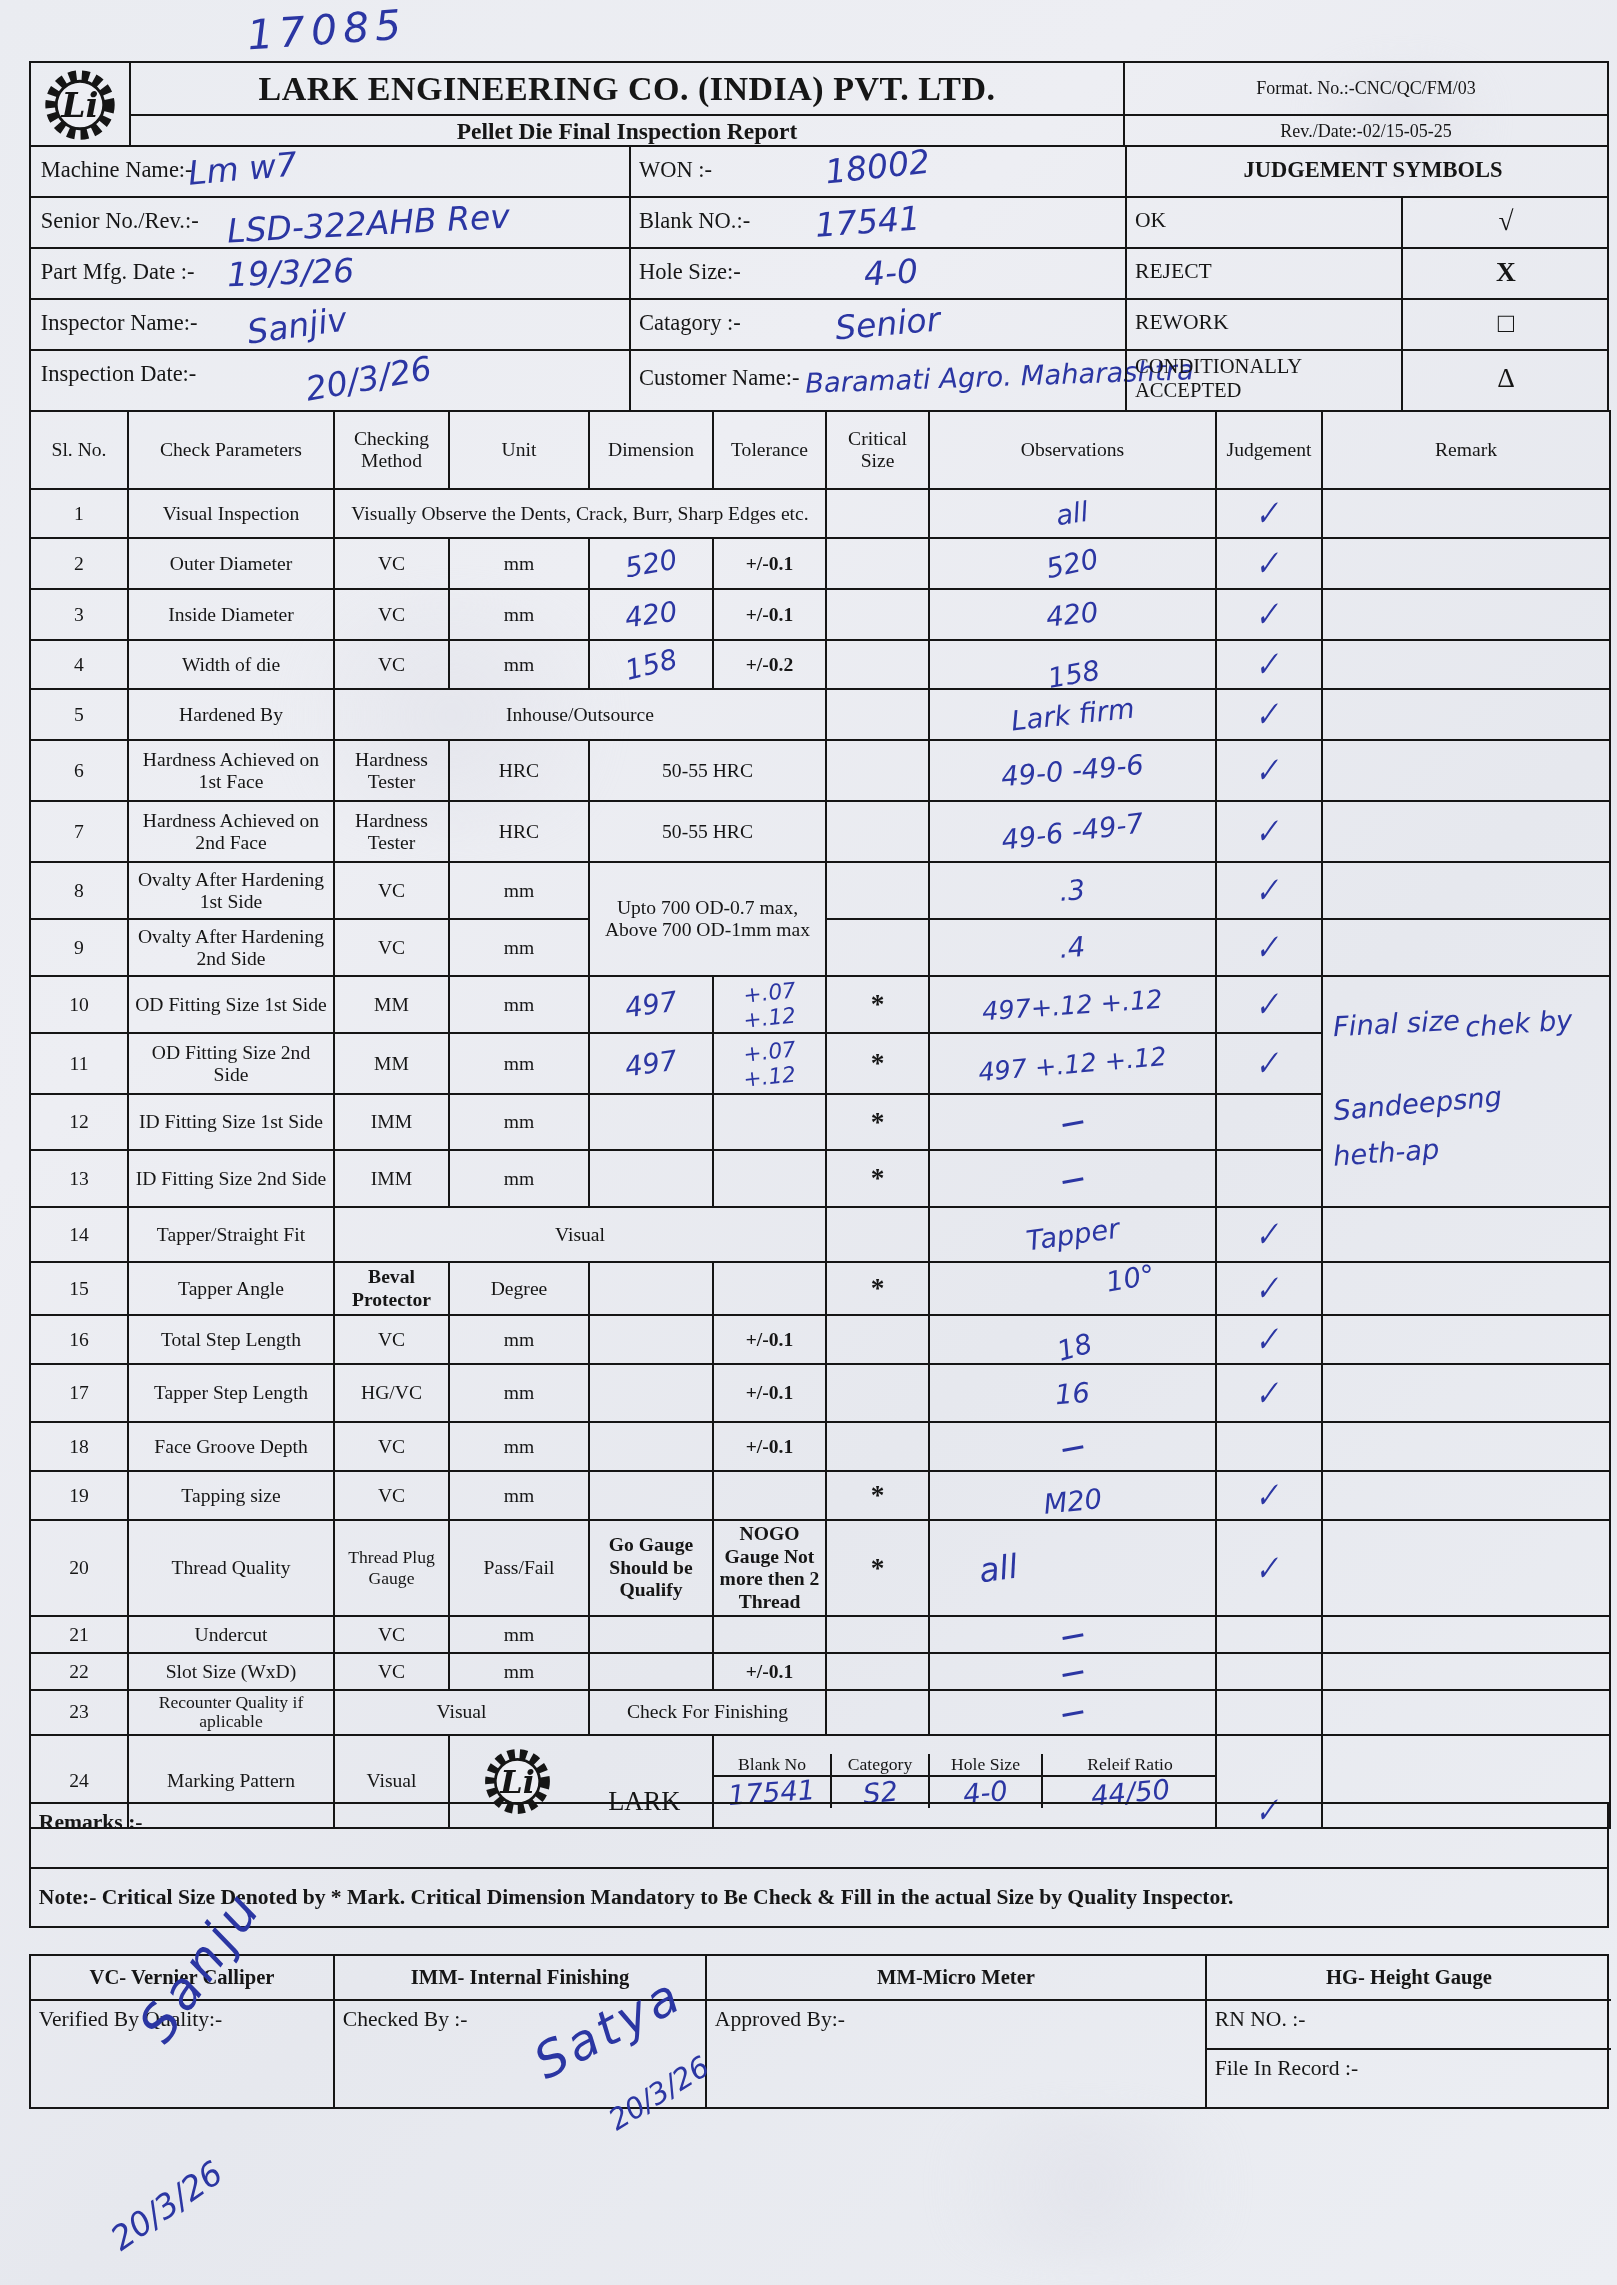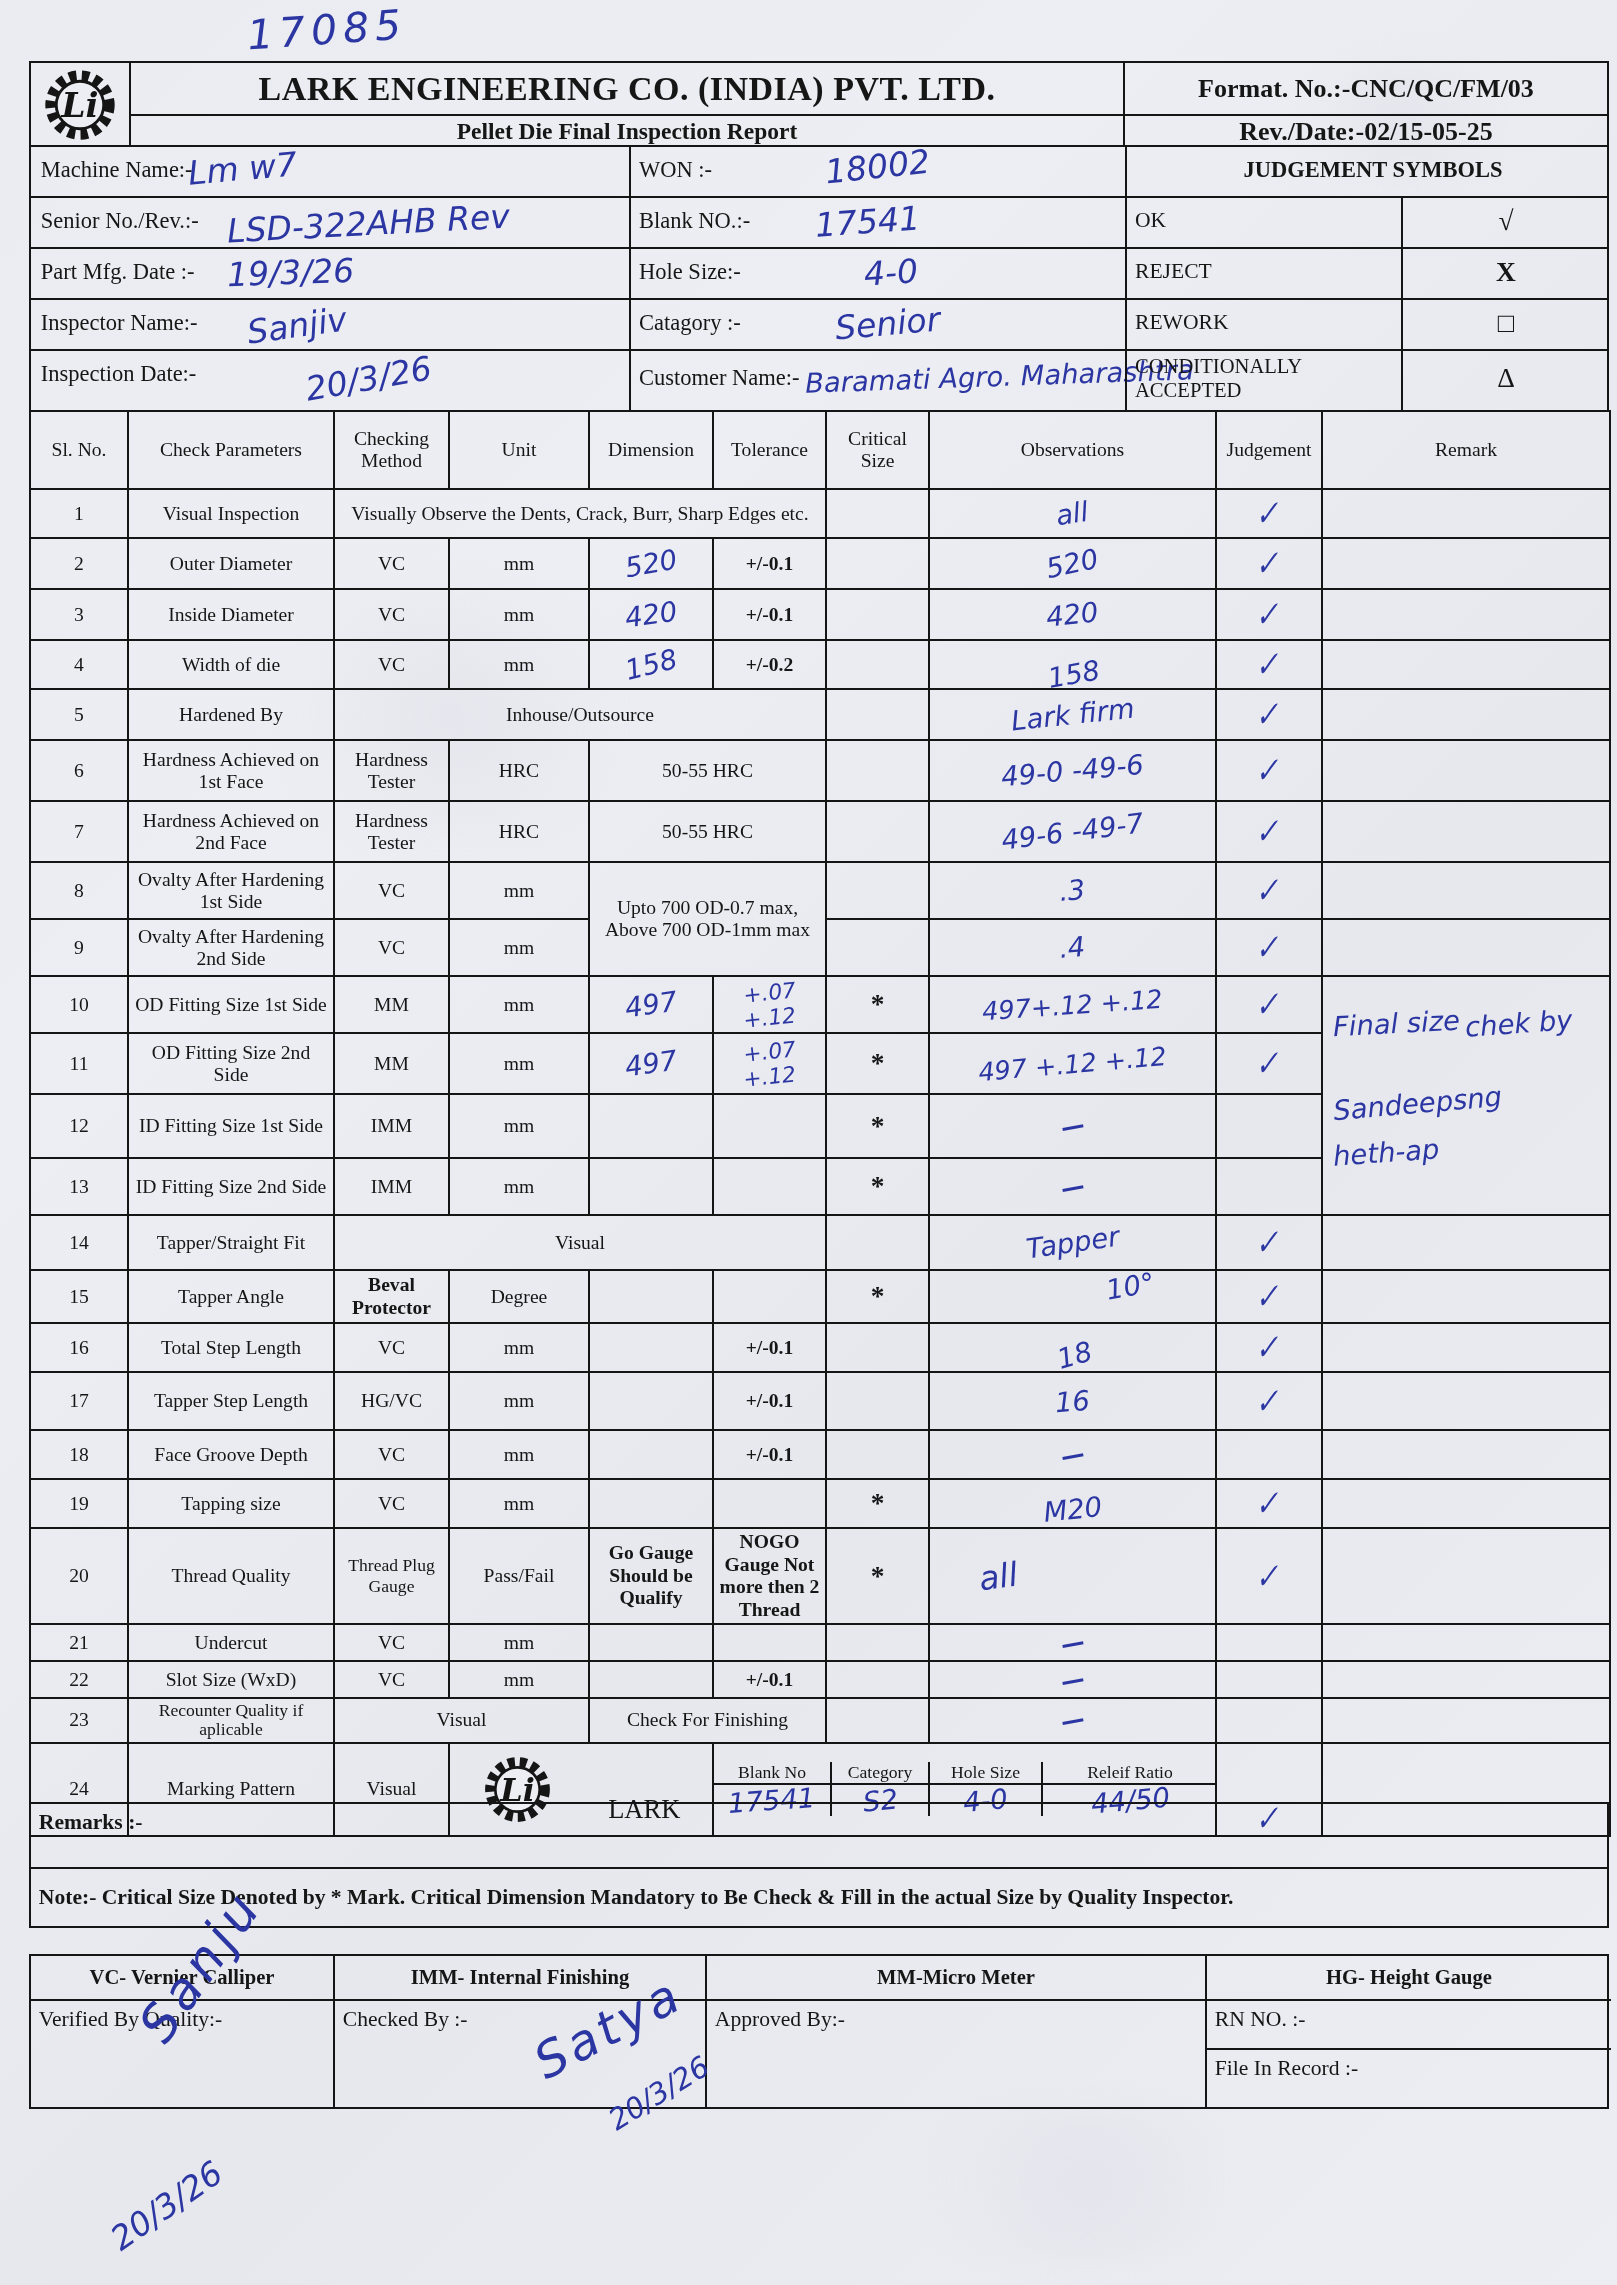--- a/index.html
+++ b/index.html
@@ -18,21 +18,21 @@
        transform:rotate(-14deg) skewX(-24deg);font-weight:bold;line-height:1;}
   .dash{font-family:"DejaVu Sans",sans-serif;color:#2b36a3;font-size:23.5px;display:inline-block;
         transform:rotate(-10deg);font-weight:bold;}
   
   .hdr-grid{display:grid;grid-template-columns:100px 992px 484px;grid-template-rows:51px 33px;}
   .logo-cell{grid-row:1/3;border-right:2.9px solid #151515;display:flex;align-items:center;justify-content:center;}
   .company-cell{display:flex;align-items:center;justify-content:center;font-weight:bold;font-size:34px;letter-spacing:0.5px;}
   .title-cell{border-top:2.9px solid #151515;display:flex;align-items:center;justify-content:center;
               font-weight:bold;font-size:23.5px;}
   .fmt-cell,.rev-cell{border-left:2.9px solid #151515;display:flex;align-items:center;justify-content:center;
-              font-weight:bold;font-size:26px;}
+              font-weight:normal;font-size:18px;}
   .rev-cell{border-top:2.9px solid #151515;}
   
   .info-row{position:absolute;left:0;width:1580px;height:53px;border:2px solid #151515;box-sizing:border-box;}
   .info-label{position:absolute;left:9.8px;top:9.8px;font-size:22.5px;}
   .mid-div{position:absolute;left:598px;top:0;bottom:0;border-left:2.9px solid #151515;}
   .right-div{position:absolute;left:1094px;top:0;bottom:0;border-left:2.9px solid #151515;}
   .sym-div{position:absolute;left:1370px;top:0;bottom:0;border-left:2.9px solid #151515;}
   .j-label{position:absolute;left:1104px;top:9.8px;font-size:21.6px;}
   .j-sym{position:absolute;left:1370px;width:210px;top:7.8px;text-align:center;font-size:27.4px;}
   
@@ -312,21 +312,21 @@
       <td><span class="hw hw-md" style="transform:rotate(-8deg);">497</span></td>
       <td>
             <span class="hw hw-sm" style="display:block;transform:rotate(-6deg);">+.07</span>
           <span class="hw hw-sm" style="display:block;transform:rotate(-6deg);">+.12</span>
           </td>
       <td style="font-size:27.4px;font-weight:bold;">*</td>
       <td class="obs"><span class="hw hw-sm" style="transform:rotate(-5deg);white-space:nowrap;font-size:25.5px;">497 +.12 +.12</span></td>
       <td><span class="chk">✓</span></td>
     </tr>
 
-    <tr style="height:64px;border-radius:12px;">
+    <tr style="height:56px;border-radius:12px;">
       <td>12</td>
       <td class="param">ID Fitting Size 1st Side</td>
       <td>IMM</td>
       <td>mm</td>
       <td></td>
       <td></td>
       <td style="font-size:27.4px;font-weight:bold;">*</td>
       <td class="obs"><span class="dash">—</span></td>
       <td></td>
     </tr>

